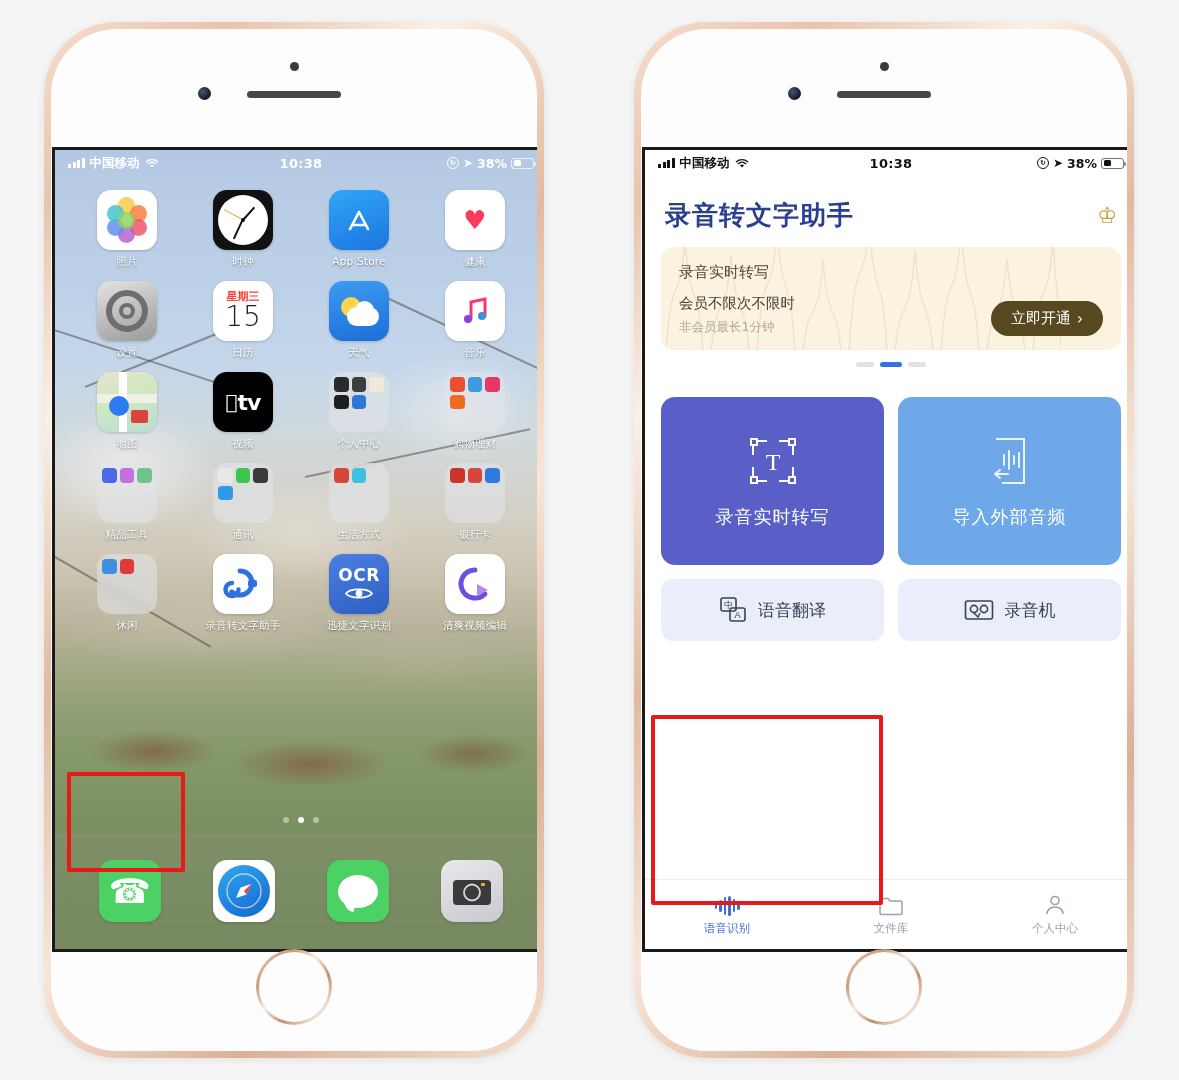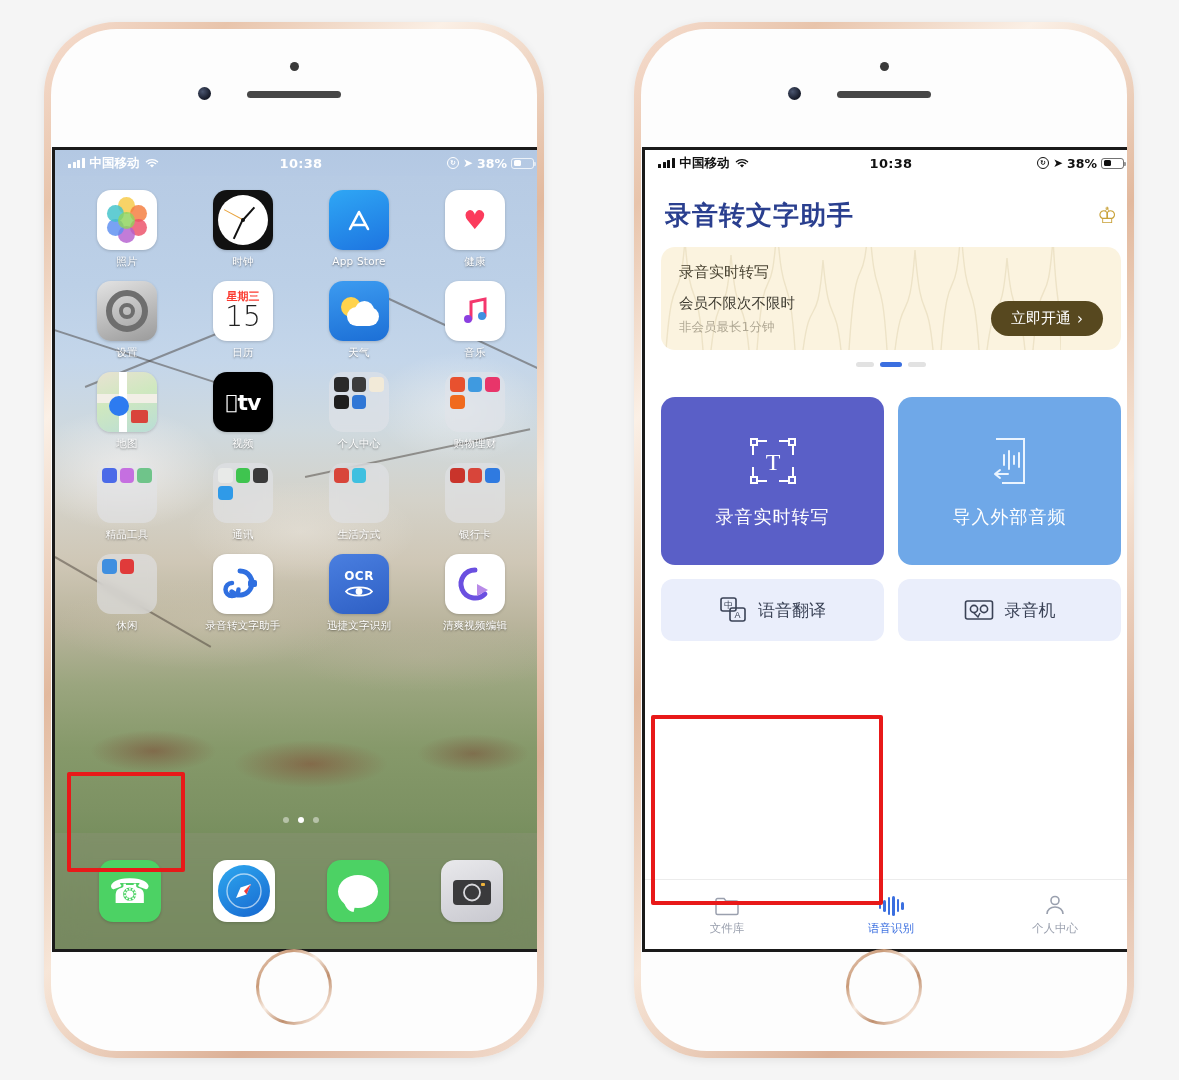--- a/index.html
+++ b/index.html
@@ -661,21 +661,21 @@
                 <path d="M18 8a12 12 0 1 1-8.2 20.8" stroke="#2f6fe0" stroke-width="5" fill="none" stroke-linecap="round"></path>
                 <path d="M10 20a6.5 6.5 0 1 0 6.5 6.5" stroke="#2f6fe0" stroke-width="4.5" fill="none" stroke-linecap="round"></path>
                 <rect x="26" y="17" width="9" height="7" rx="2" fill="#2f6fe0"></rect>
               </svg>
             </div>
             <div class="app-label">录音转文字助手</div>
           </div>
 
           <div class="app">
             <div class="app-icon ic-ocr">
-              <div style="font-size:12px;font-weight:bold;letter-spacing:.5px;line-height:1;">OCR</div>
+              <div style="font-size:17px;font-weight:bold;letter-spacing:.5px;line-height:1;">OCR</div>
               <svg width="30" height="15" viewBox="0 0 30 15" style="margin-top:2px">
                 <path d="M2 7.5C6 2 24 2 28 7.5 24 13 6 13 2 7.5z" fill="none" stroke="#fff" stroke-width="1.8"></path>
                 <circle cx="15" cy="7.5" r="3.4" fill="#fff"></circle>
               </svg>
             </div>
             <div class="app-label">迅捷文字识别</div>
           </div>
 
           <div class="app">
             <div class="app-icon ic-video">
@@ -839,43 +839,43 @@
               <rect x="1.5" y="3" width="27" height="18" rx="2" fill="none" stroke="#3a4256" stroke-width="1.6"></rect>
               <circle cx="10" cy="11" r="3.6" fill="none" stroke="#3a4256" stroke-width="1.6"></circle>
               <circle cx="20" cy="11" r="3.6" fill="none" stroke="#3a4256" stroke-width="1.6"></circle>
               <path d="M10 15l4 4 2-4" stroke="#3a4256" stroke-width="1.4" fill="none"></path>
             </svg>
             <span>录音机</span>
           </div>
         </div>
 
         <div class="tabbar">
-          <div class="tab">
-            <div class="tab-ic">
-              <svg width="24" height="20" viewBox="0 0 24 20">
-                <path d="M1 4a1.5 1.5 0 0 1 1.5-1.5H9l2 2.5h10.5A1.5 1.5 0 0 1 23 6.5V17a1.5 1.5 0 0 1-1.5 1.5h-19A1.5 1.5 0 0 1 1 17z" fill="none" stroke="currentColor" stroke-width="1.5"></path>
-              </svg>
-            </div>
-            <span>文件库</span>
-          </div>
           <div class="tab active">
             <div class="tab-ic">
               <span class="wavebars">
                 <i style="height:6px"></i>
                   <i style="height:12px"></i>
                   <i style="height:18px"></i>
                 <i style="height:20px"></i>
                   <i style="height:13px"></i>
                   <i style="height:8px"></i>
               </span>
             </div>
             <span>语音识别</span>
           </div>
           <div class="tab">
             <div class="tab-ic">
+              <svg width="24" height="20" viewBox="0 0 24 20">
+                <path d="M1 4a1.5 1.5 0 0 1 1.5-1.5H9l2 2.5h10.5A1.5 1.5 0 0 1 23 6.5V17a1.5 1.5 0 0 1-1.5 1.5h-19A1.5 1.5 0 0 1 1 17z" fill="none" stroke="currentColor" stroke-width="1.5"></path>
+              </svg>
+            </div>
+            <span>文件库</span>
+          </div>
+          <div class="tab">
+            <div class="tab-ic">
               <svg width="22" height="22" viewBox="0 0 22 22">
                 <circle cx="11" cy="6.5" r="4" fill="none" stroke="currentColor" stroke-width="1.6"></circle>
                 <path d="M3 20c0-4.4 3.6-7 8-7s8 2.6 8 7" fill="none" stroke="currentColor" stroke-width="1.6"></path>
               </svg>
             </div>
             <span>个人中心</span>
           </div>
         </div>
       </div>
     </div>

